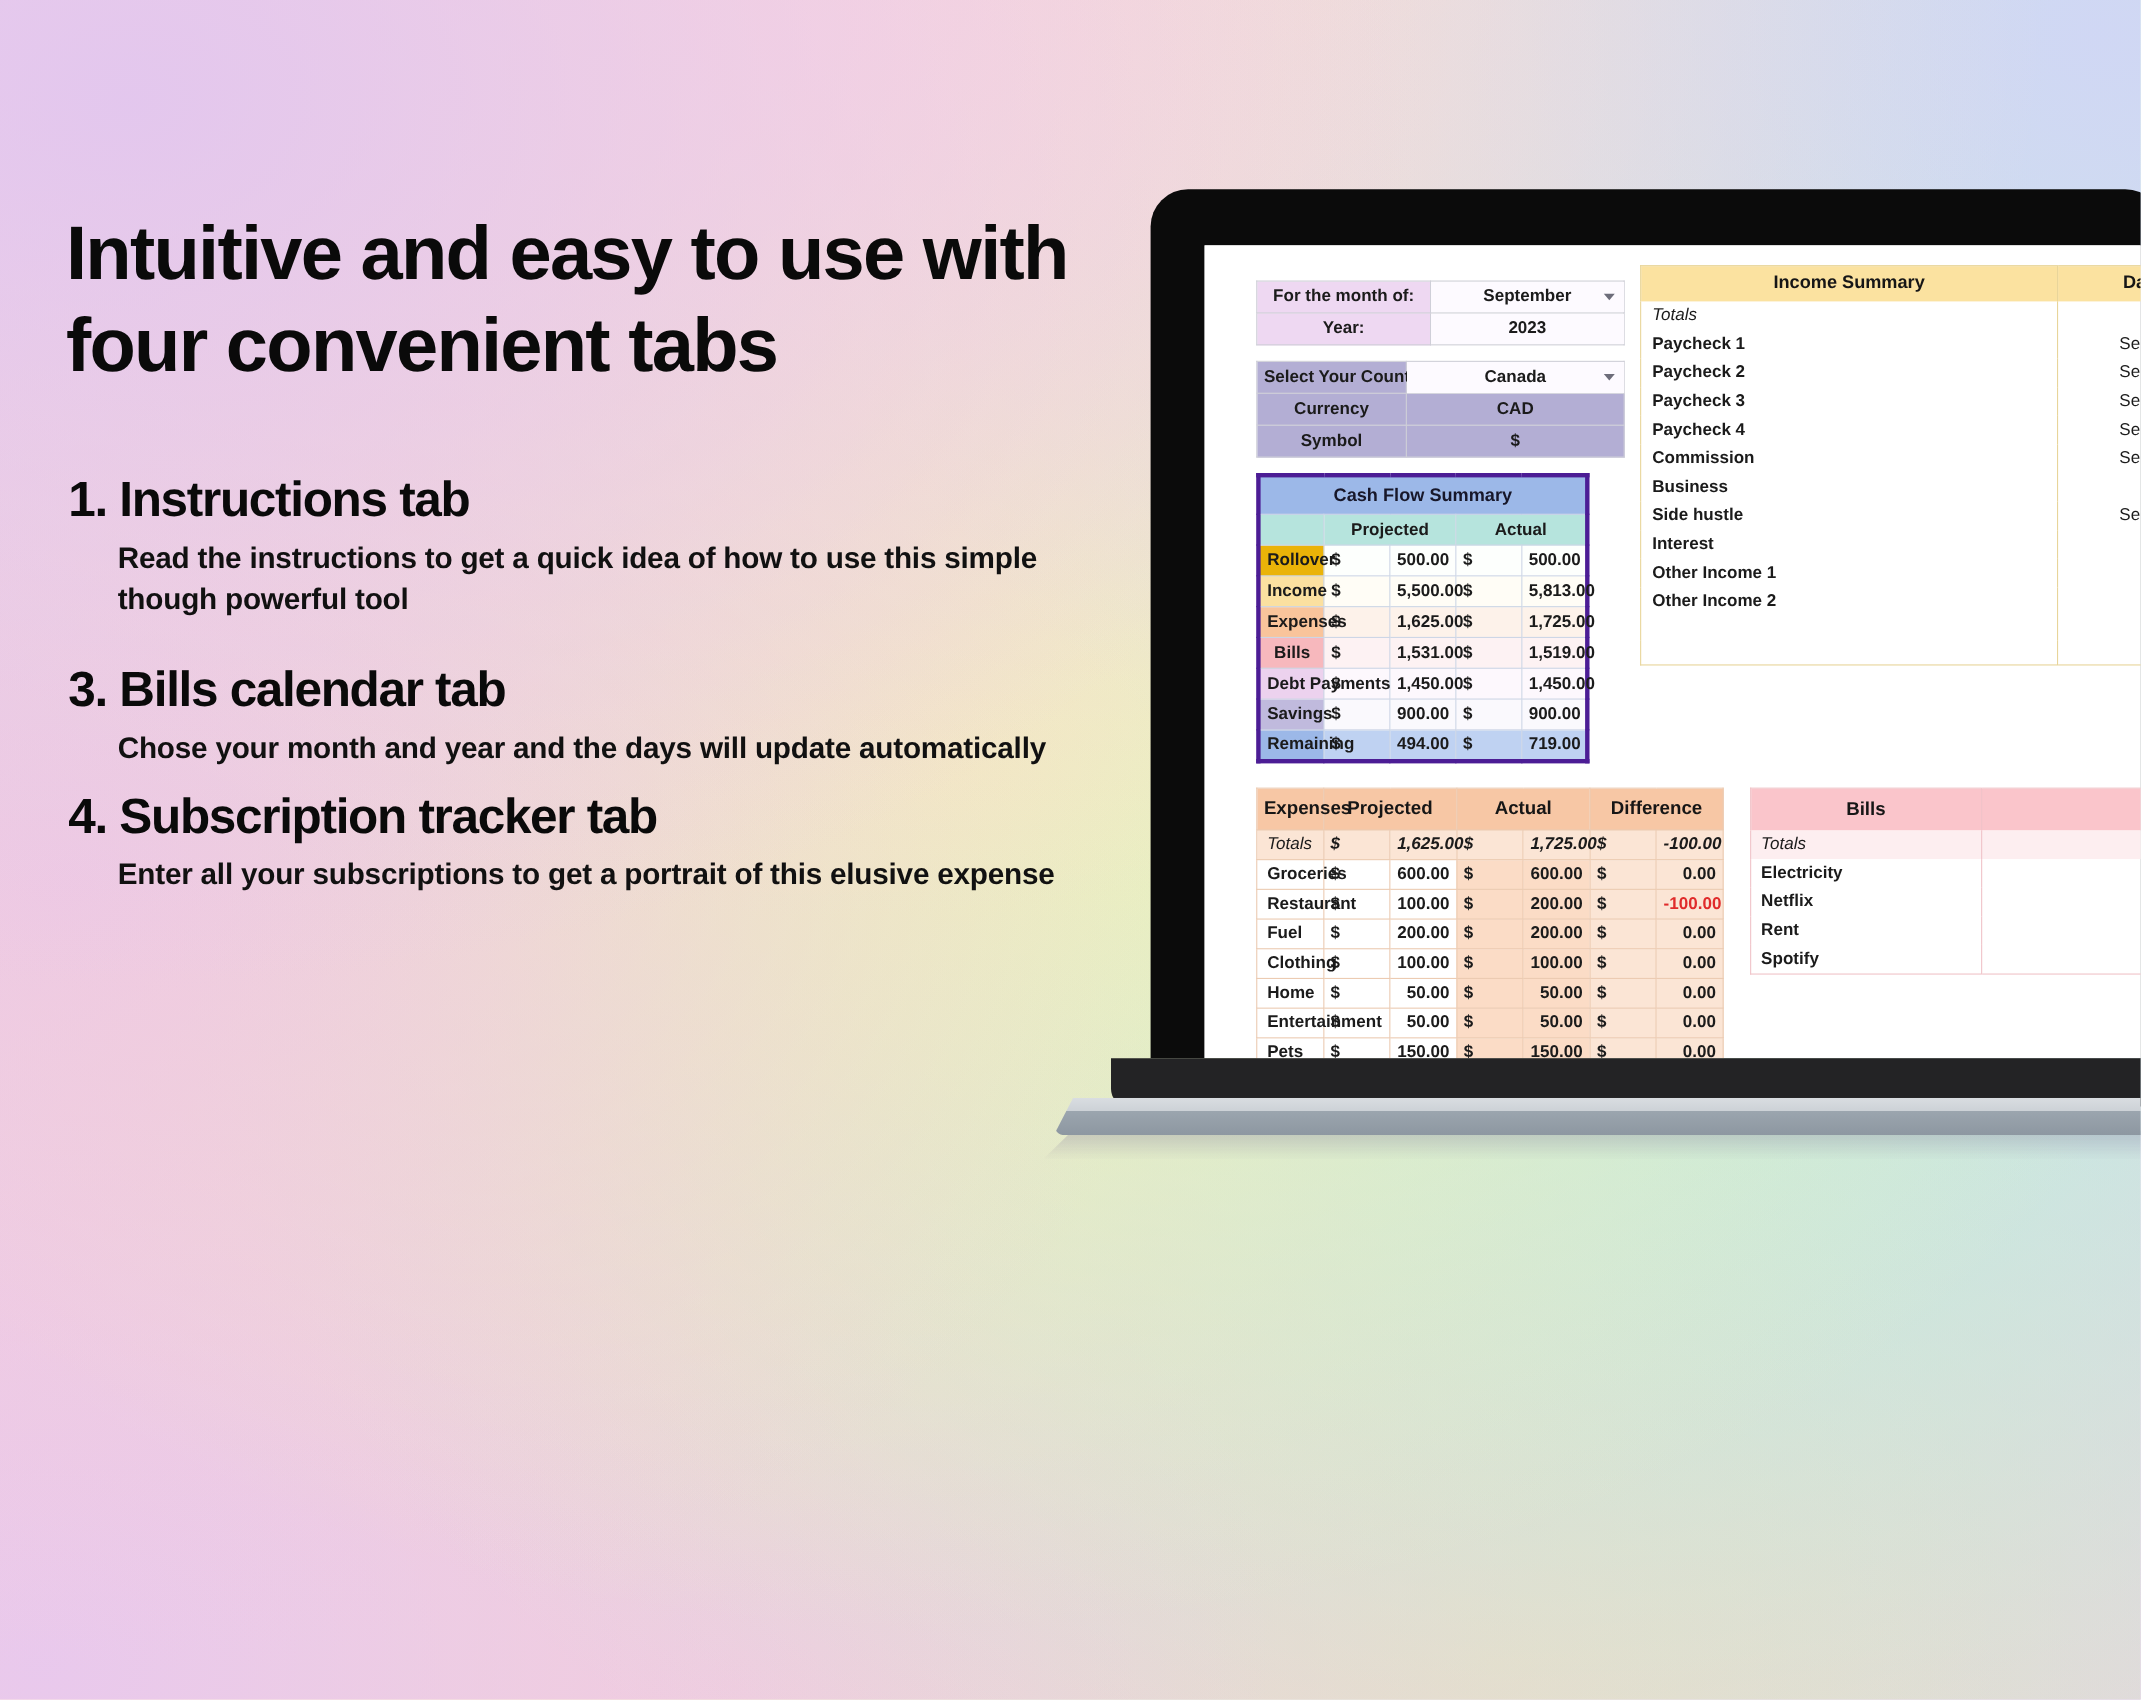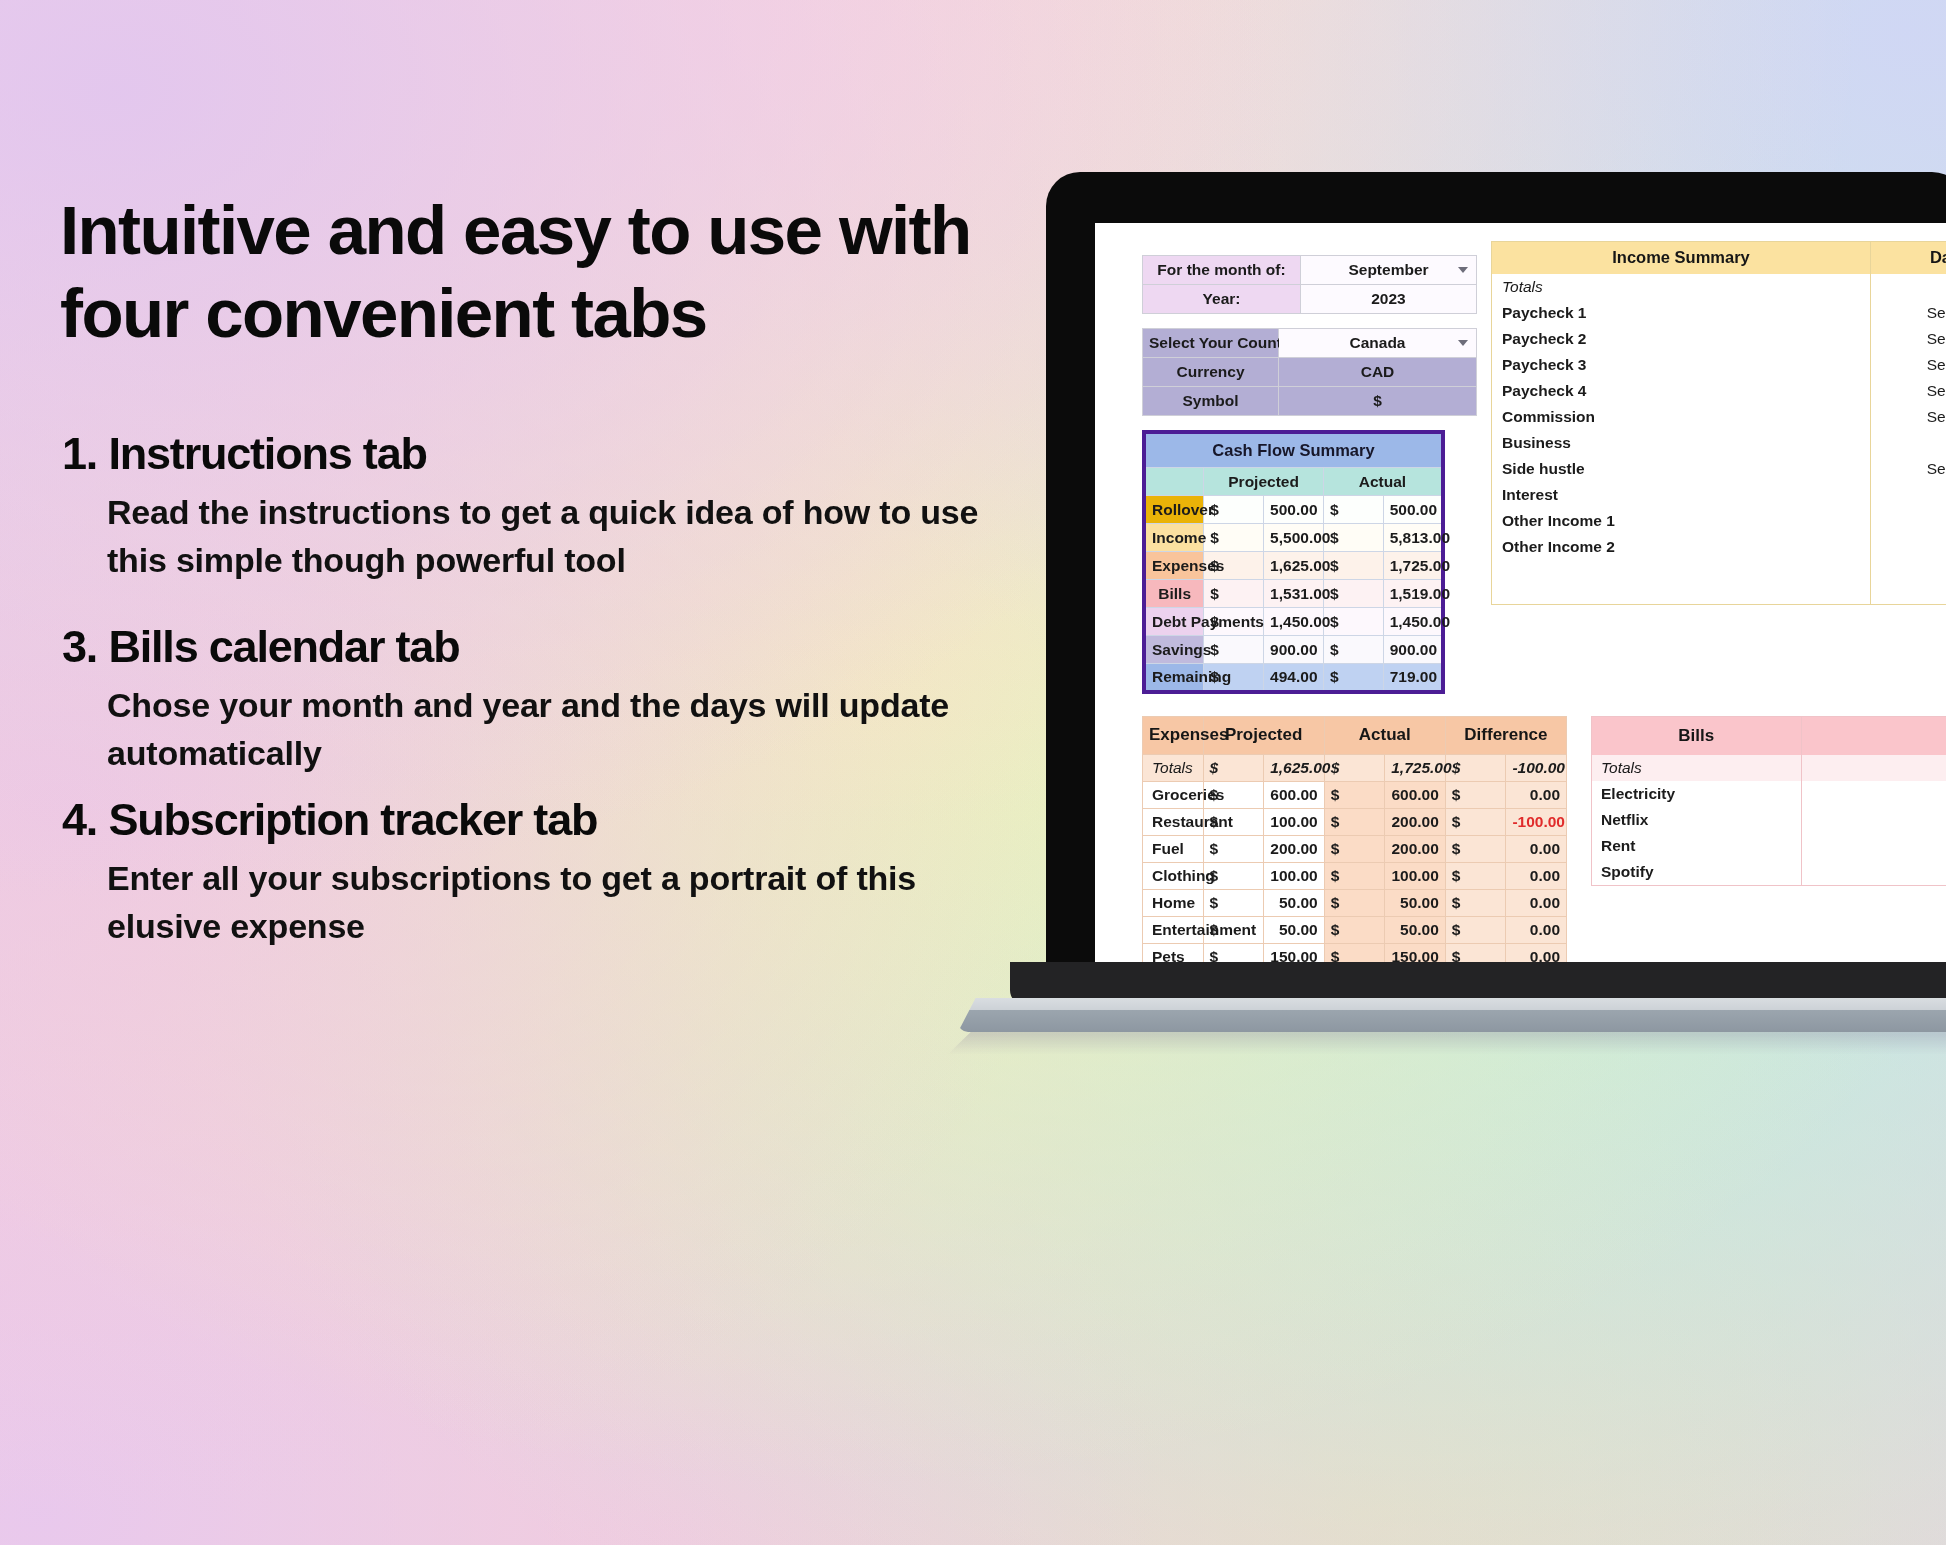--- a/index.html
+++ b/index.html
@@ -28,21 +28,21 @@
     text-align:left; font-size:69px; font-weight:700;
     line-height:1.2; letter-spacing:-1.6px; color:#0a0a0a;
   }
   .list { position:absolute; left:62px; top:425px; width:1000px; }
   .item { margin-bottom:4px; }
   .item-title {
     font-size:45px; font-weight:700; color:#0a0a0a;
     letter-spacing:-1.2px; line-height:1.28; white-space:nowrap;
   }
   .item-desc {
-    font-size:34px; font-weight:700; color:#111;
+    font-size:27px; font-weight:700; color:#111;
     letter-spacing:-0.2px; line-height:1.42;
     padding-left:45px; margin-top:5px; max-width:930px;
   }
   .g1 { margin-bottom:34px; }
   .g2 { margin-bottom:22px; }
   .g3 { margin-bottom:14px; }
 
   
   .laptop { position:absolute; left:1046px; top:172px; width:1000px; height:840px; }
   .lid {

